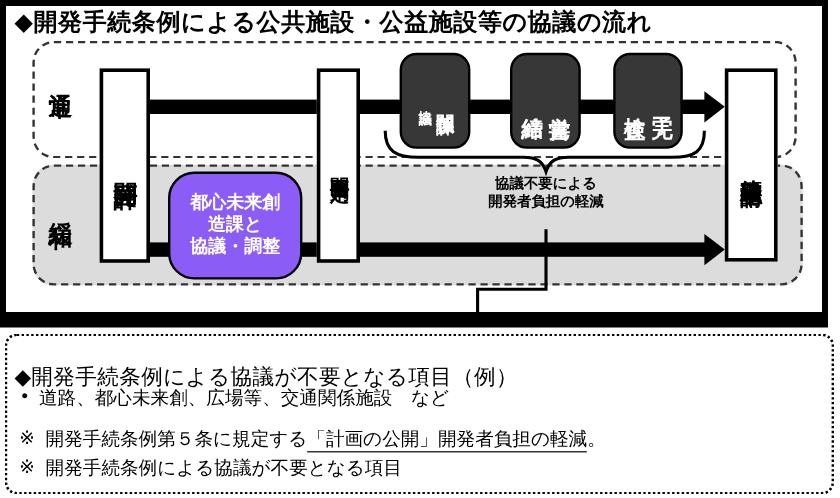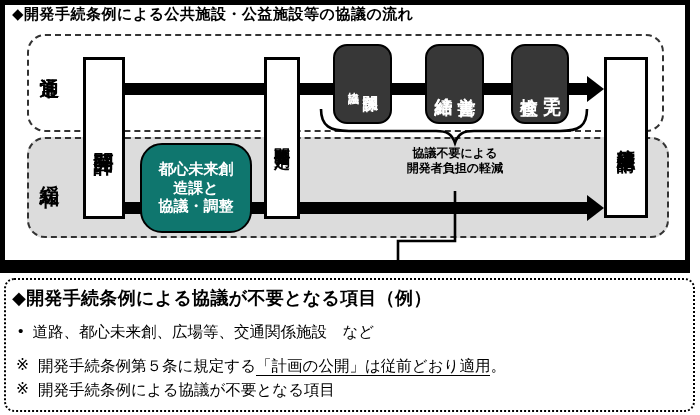--- a/index.html
+++ b/index.html
@@ -2,21 +2,21 @@
 <html><head>
 <meta charset="utf-8">
 <style>
   * { margin:0; padding:0; box-sizing:border-box; }
   html,body { width:700px; height:415px; background:#fff; font-family:"Liberation Sans","DejaVu Sans",sans-serif; color:#000; }
   #page { position:relative; width:700px; height:415px; background:#fff; overflow:hidden; }
 
   
   .top-box { position:absolute; left:0; top:0; width:690px; height:273px; background:#fff;
              border:5px solid #000; border-bottom-width:13px; z-index:0; }
-  .main-title { position:absolute; left:12px; top:5px; font-size:15px; font-weight:bold; letter-spacing:.5px; z-index:6; }
+  .main-title { position:absolute; left:12px; top:5px; font-size:20px; font-weight:bold; letter-spacing:.5px; z-index:6; }
 
   .lane { position:absolute; border:2.5px dashed #333; border-radius:18px; z-index:1; }
   .lane-normal { left:27px; top:34px; width:637px; height:98px; background:#fff; }
   .lane-relax  { left:27px; top:137px; width:642px; height:101px; background:#dcdcdc; }
 
   .lane-label { position:absolute; writing-mode:vertical-rl; text-orientation:upright;
                 font-weight:bold; font-size:20px; line-height:1; letter-spacing:2px; z-index:2; }
   .lbl-normal { left:40px; top:61px; }
   .lbl-relax  { left:40px; top:169px; }
 
@@ -40,34 +40,34 @@
   .d1 { left:333px; width:59px; }
   .d2 { left:425px; width:59px; }
   .d3 { left:511px; width:58px; }
   .vcols { writing-mode:vertical-rl; text-orientation:upright; }
   .vcols .c { display:block; text-align:center; color:#fff; font-weight:bold; line-height:1.05; letter-spacing:1px; }
   .vcols .c + .c { margin-block-start:4px; }
   .c-main { font-size:15px; }
   .c-sub  { font-size:11px; }
   .c-big  { font-size:18px; }
 
-  .gray-node { position:absolute; left:140px; top:143px; width:112px; height:90px; background:#0f766e;
+  .gray-node { position:absolute; left:140px; top:143px; width:112px; height:90px; background:#8b5cf6;
                border:2.5px solid #000; border-radius:22px; color:#fff; font-weight:bold; font-size:15px;
                line-height:1.25; display:flex; align-items:center; justify-content:center;
                text-align:center; white-space:pre-line; z-index:4; }
 
   .benefit { position:absolute; left:330px; top:146px; width:250px; text-align:center; font-weight:bold;
              font-size:12px; line-height:1.22; white-space:pre-line; z-index:5; }
 
   .overlay-svg { position:absolute; left:0; top:0; width:700px; height:415px; z-index:3; pointer-events:none; }
 
   
   .bottom-box { position:absolute; left:4px; top:278px; width:691px; height:134px; background:#fff;
                 border:2.5px dotted #000; border-radius:10px; z-index:0; }
-  .b-title { position:absolute; left:12px; top:286px; font-size:18px; font-weight:bold; letter-spacing:.3px; z-index:1; }
+  .b-title { position:absolute; left:12px; top:302px; font-size:18px; font-weight:normal; letter-spacing:.3px; z-index:1; }
   .b-line { position:absolute; display:flex; gap:9px; font-size:15.5px; z-index:1; }
   .b-bullet { left:18px; top:322px; }
   .b-note1  { left:16px; top:356px; }
   .b-note2  { left:16px; top:380px; }
   .u { border-bottom:1.6px solid #000; padding-bottom:1px; }
 </style>
 </head>
 <body>
 
 <div id="page">
@@ -130,21 +130,21 @@
   <div class="bottom-box"></div>
   <div class="b-title">◆開発手続条例による協議が不要となる項目（例）</div>
 
   <div class="b-line b-bullet">
     <span>•</span>
     <span>道路、都心未来創、広場等、交通関係施設　など</span>
   </div>
 
   <div class="b-line b-note1">
     <span>※</span>
-    <span><span>開発手続条例第５条に規定する</span><span class="u">「計画の公開」は従前どおり適用</span><span>。</span></span>
+    <span><span>開発手続条例第５条に規定する</span><span class="u">「計画の公開」開発者負担の軽減</span><span>。</span></span>
   </div>
 
   <div class="b-line b-note2">
     <span>※</span>
     <span>開発手続条例による協議が不要となる項目</span>
   </div>
 
 </div>
 
 </body></html>

